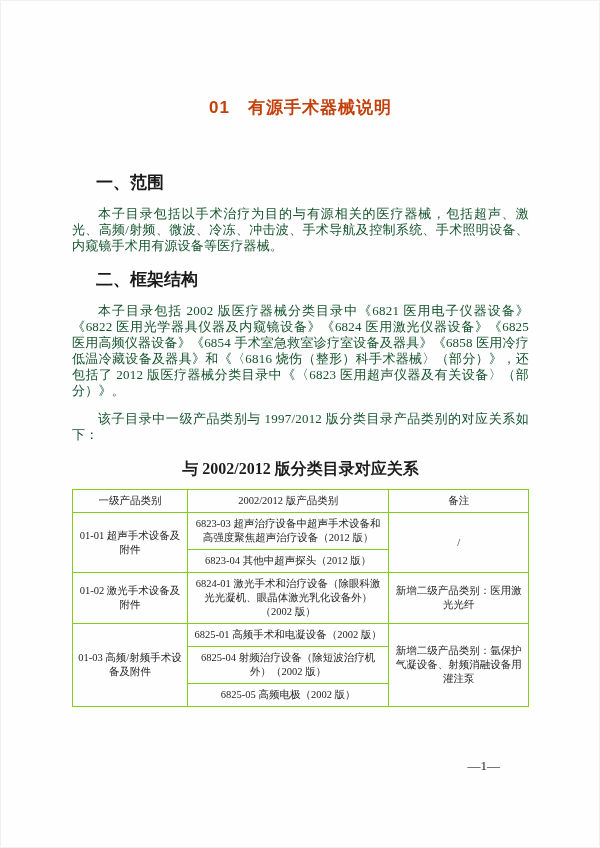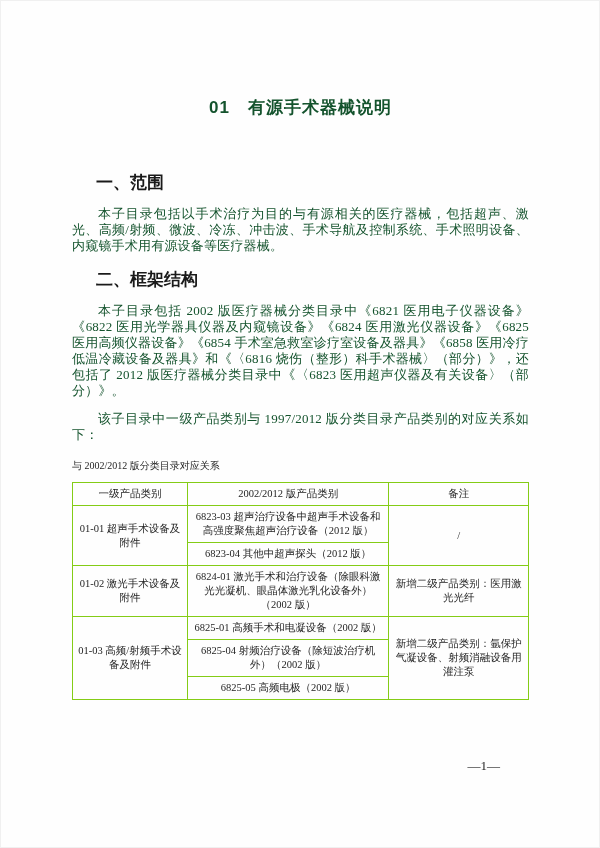--- a/index.html
+++ b/index.html
@@ -18,21 +18,21 @@
     padding: 96px 71px 0 72px;
     background: #fefefe;
     box-shadow: inset 0 0 0 1px #f0f0f0;
   }
   .doc-title {
     font-family: "Liberation Sans", sans-serif;
     font-weight: bold;
     font-size: 17px;
     text-align: center;
     letter-spacing: 1px;
-    color: #14532d;
+    color: #c2410c;
   }
   .section-heading {
     font-family: "Liberation Sans", sans-serif;
     font-weight: bold;
     font-size: 17px;
     color: #1a1a1a;
     margin: 0 0 12px 0;
     text-indent: 24px;
   }
   .heading-scope { margin-top: 52px; }
@@ -40,22 +40,23 @@
   .para {
     font-size: 13px;
     line-height: 16px;
     text-align: justify;
     text-indent: 2em;
     letter-spacing: 0.2px;
     margin-bottom: 12px;
     color: #14532d;
   }
   .table-caption {
-    font-size: 10px;
-    font-weight: normal;
+    font-size: 16px;
+    font-weight: bold;
+    text-align: center;
     margin-top: 16px;
     margin-bottom: 9px;
     color: #1d1d1d;
   }
   table.mapping {
     width: 100%;
     border-collapse: collapse;
     table-layout: fixed;
     font-size: 10.5px;
     line-height: 14px;

